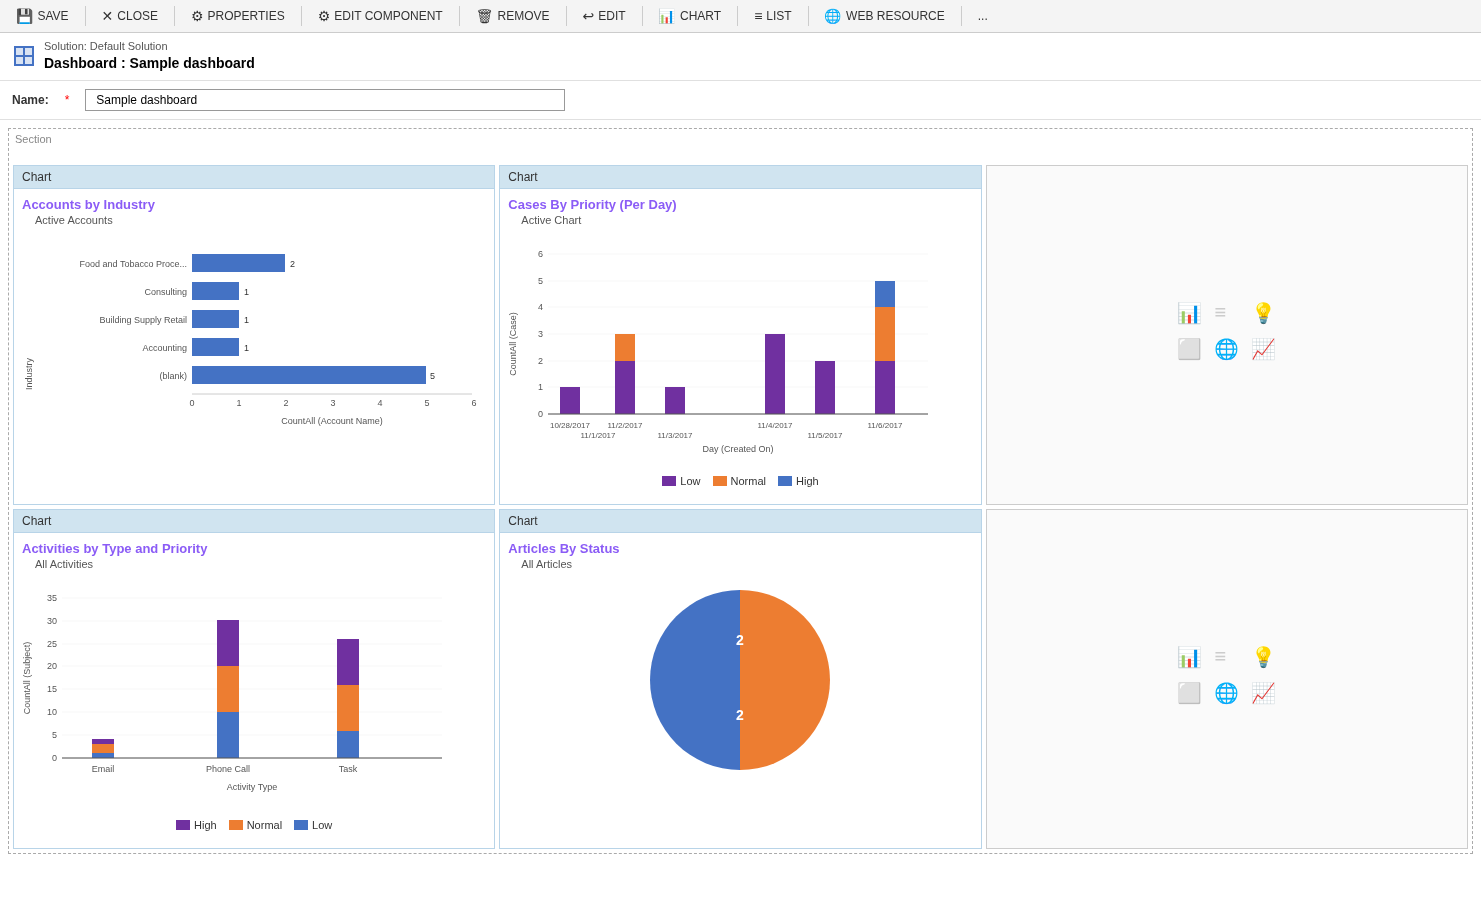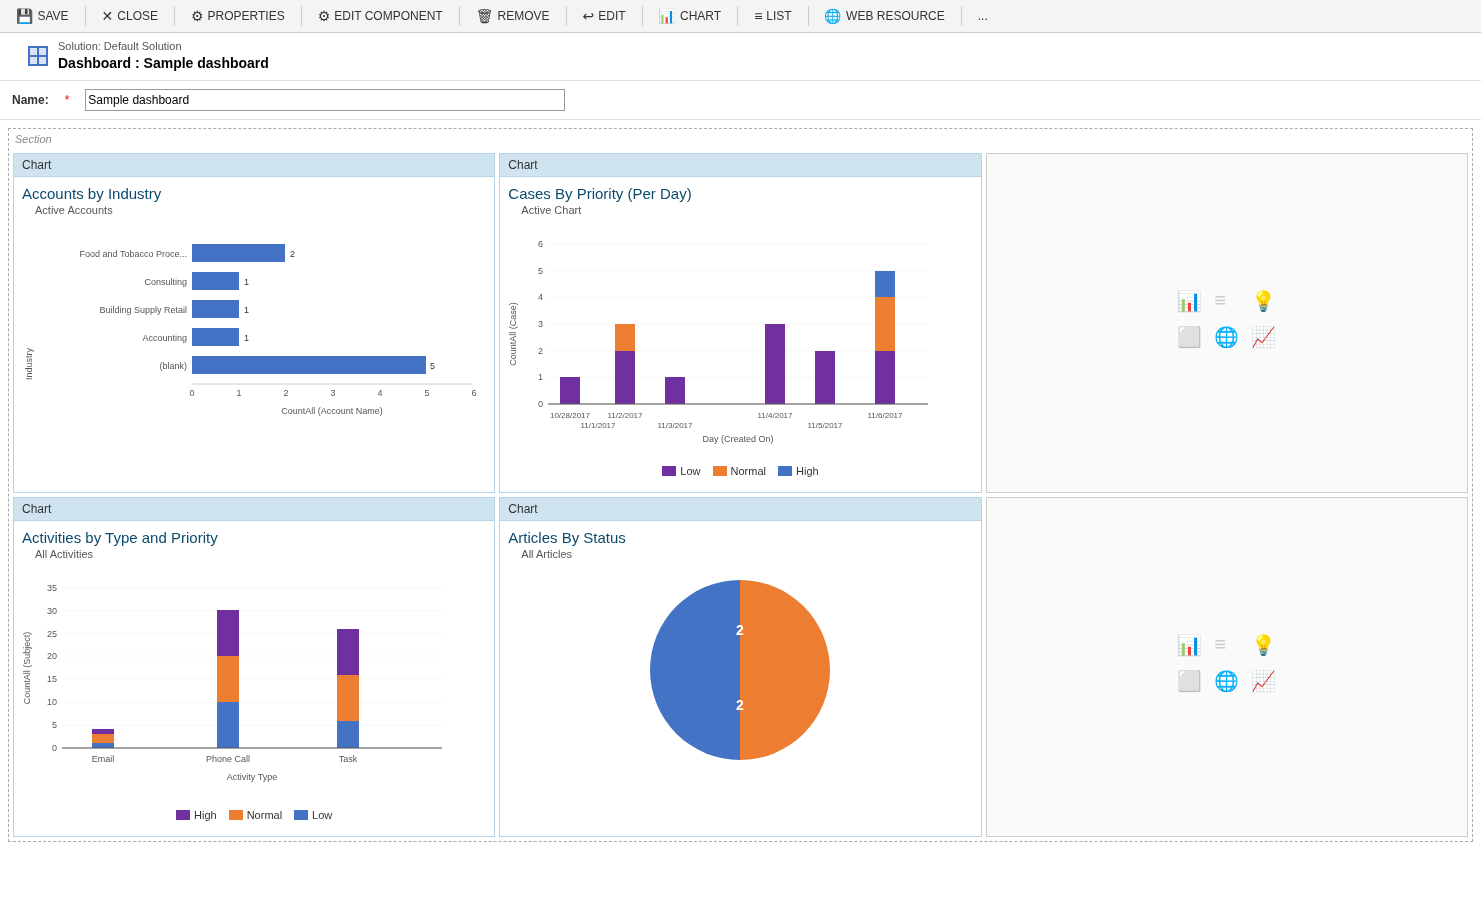--- a/index.html
+++ b/index.html
@@ -25,21 +25,21 @@
       font-size: 12px;
       color: #333;
     }
     .toolbar-icon { font-size: 14px; }
     .toolbar-sep { width: 1px; height: 20px; background: #ccc; margin: 0 4px; }
 
     
     .header {
       display: flex;
       align-items: center;
-      padding: 6px 28px;
+      padding: 6px 14px;
       border-bottom: 1px solid #e0e0e0;
       gap: 10px;
     }
     .header-icon {
       width: 20px; height: 20px;
       background: #4472c4;
       display: flex; align-items: center; justify-content: center;
       color: white; font-size: 9px; font-weight: bold;
     }
     .header-text { line-height: 1.4; }
@@ -51,37 +51,36 @@
       display: flex;
       align-items: center;
       padding: 8px 12px;
       gap: 16px;
       border-bottom: 1px solid #e0e0e0;
     }
     .name-label { font-size: 12px; font-weight: bold; }
     .required { color: red; }
     .name-input {
       width: 480px;
-      padding: 3px 2px;
+      padding: 3px 10px;
       border: 1px solid #999;
       font-size: 12px;
     }
 
     
     .section-container {
       margin: 8px;
       border: 1px dashed #aaa;
       padding: 4px;
     }
     .section-label {
       font-size: 11px;
       color: #888;
-      margin-bottom: 8px;
+      margin-bottom: 20px;
       padding-left: 2px;
-      font-style: italic;
     }
     .dashboard-grid {
       display: grid;
       grid-template-columns: 1fr 1fr 1fr;
       grid-template-rows: auto auto;
       gap: 4px;
     }
 
     
     .chart-panel {
@@ -94,21 +93,21 @@
       padding: 4px 8px;
       font-size: 12px;
       font-weight: normal;
       color: #333;
       border-bottom: 1px solid #b8d4e8;
     }
     .chart-panel-body {
       padding: 8px;
       height: calc(100% - 28px);
     }
-    .chart-title { font-size: 15px; font-weight: normal; color: #0c4a6e; margin-bottom: 2px; }
+    .chart-title { font-size: 13px; font-weight: bold; color: #8b5cf6; margin-bottom: 2px; }
     .chart-subtitle { font-size: 11px; color: #555; margin-bottom: 8px; margin-left: 13px; }
 
     
     .empty-panel {
       border: 1px solid #ccc;
       background: #fafafa;
       display: flex;
       flex-direction: column;
       align-items: center;
       justify-content: center;

